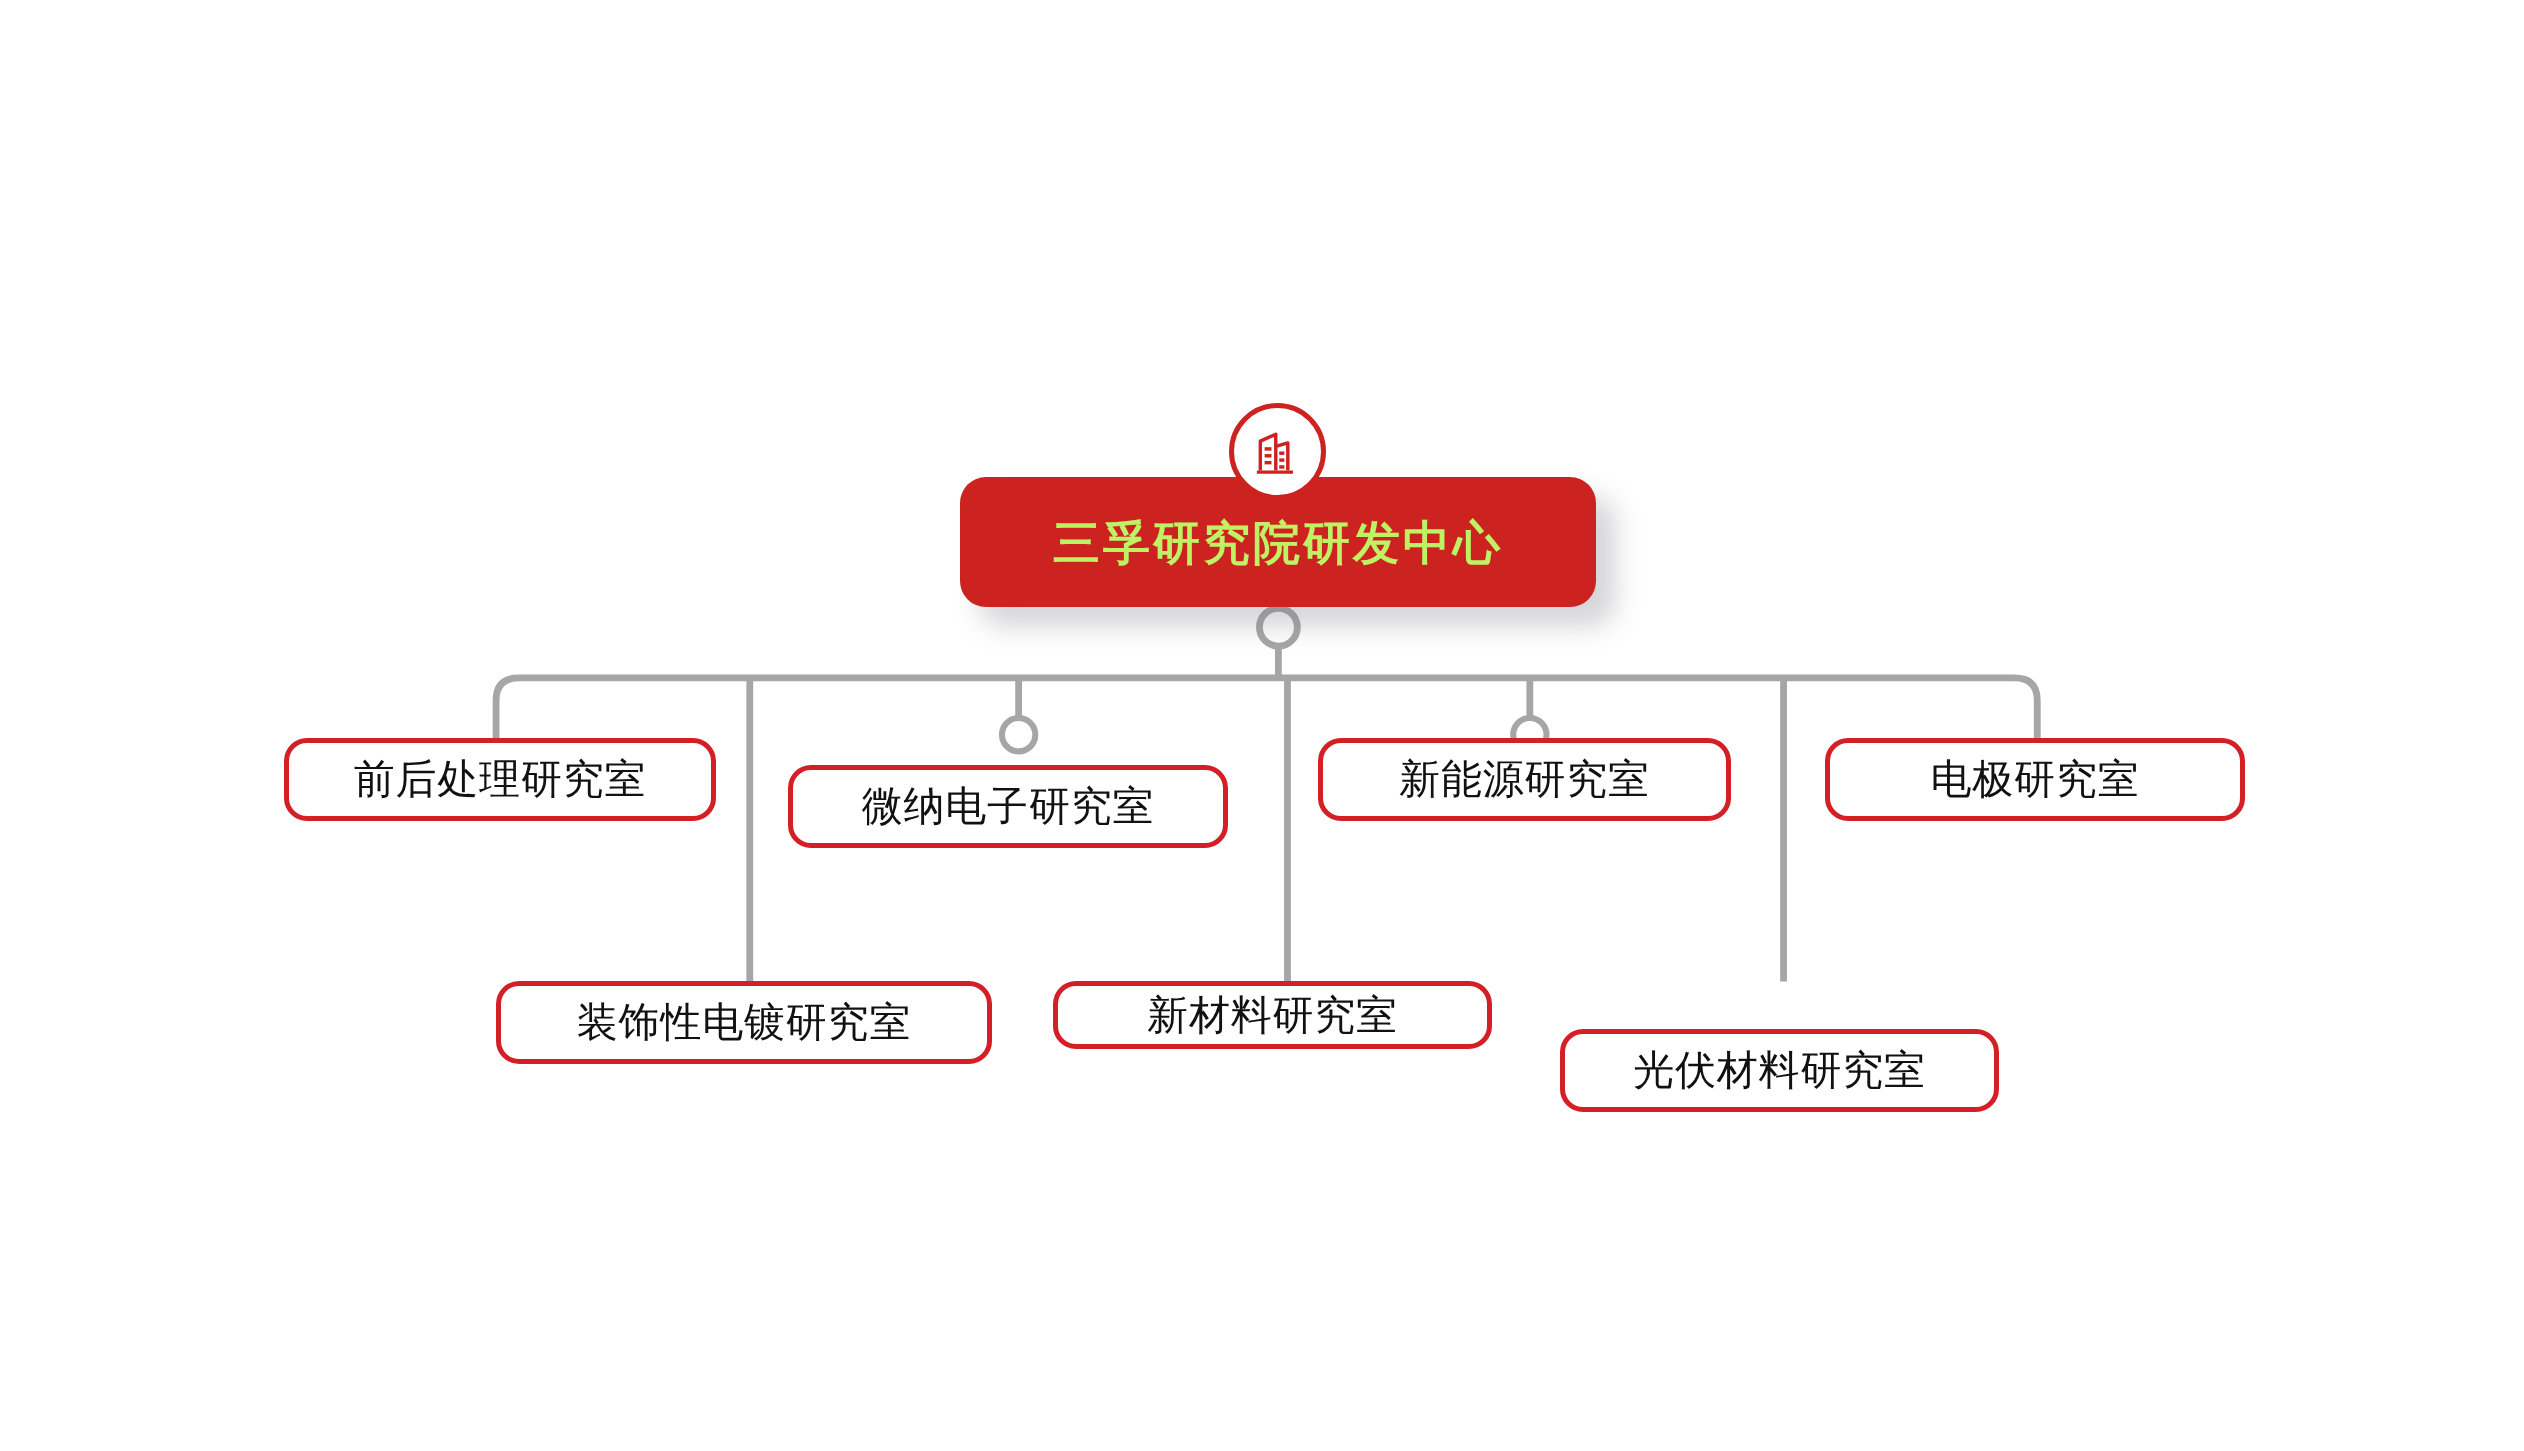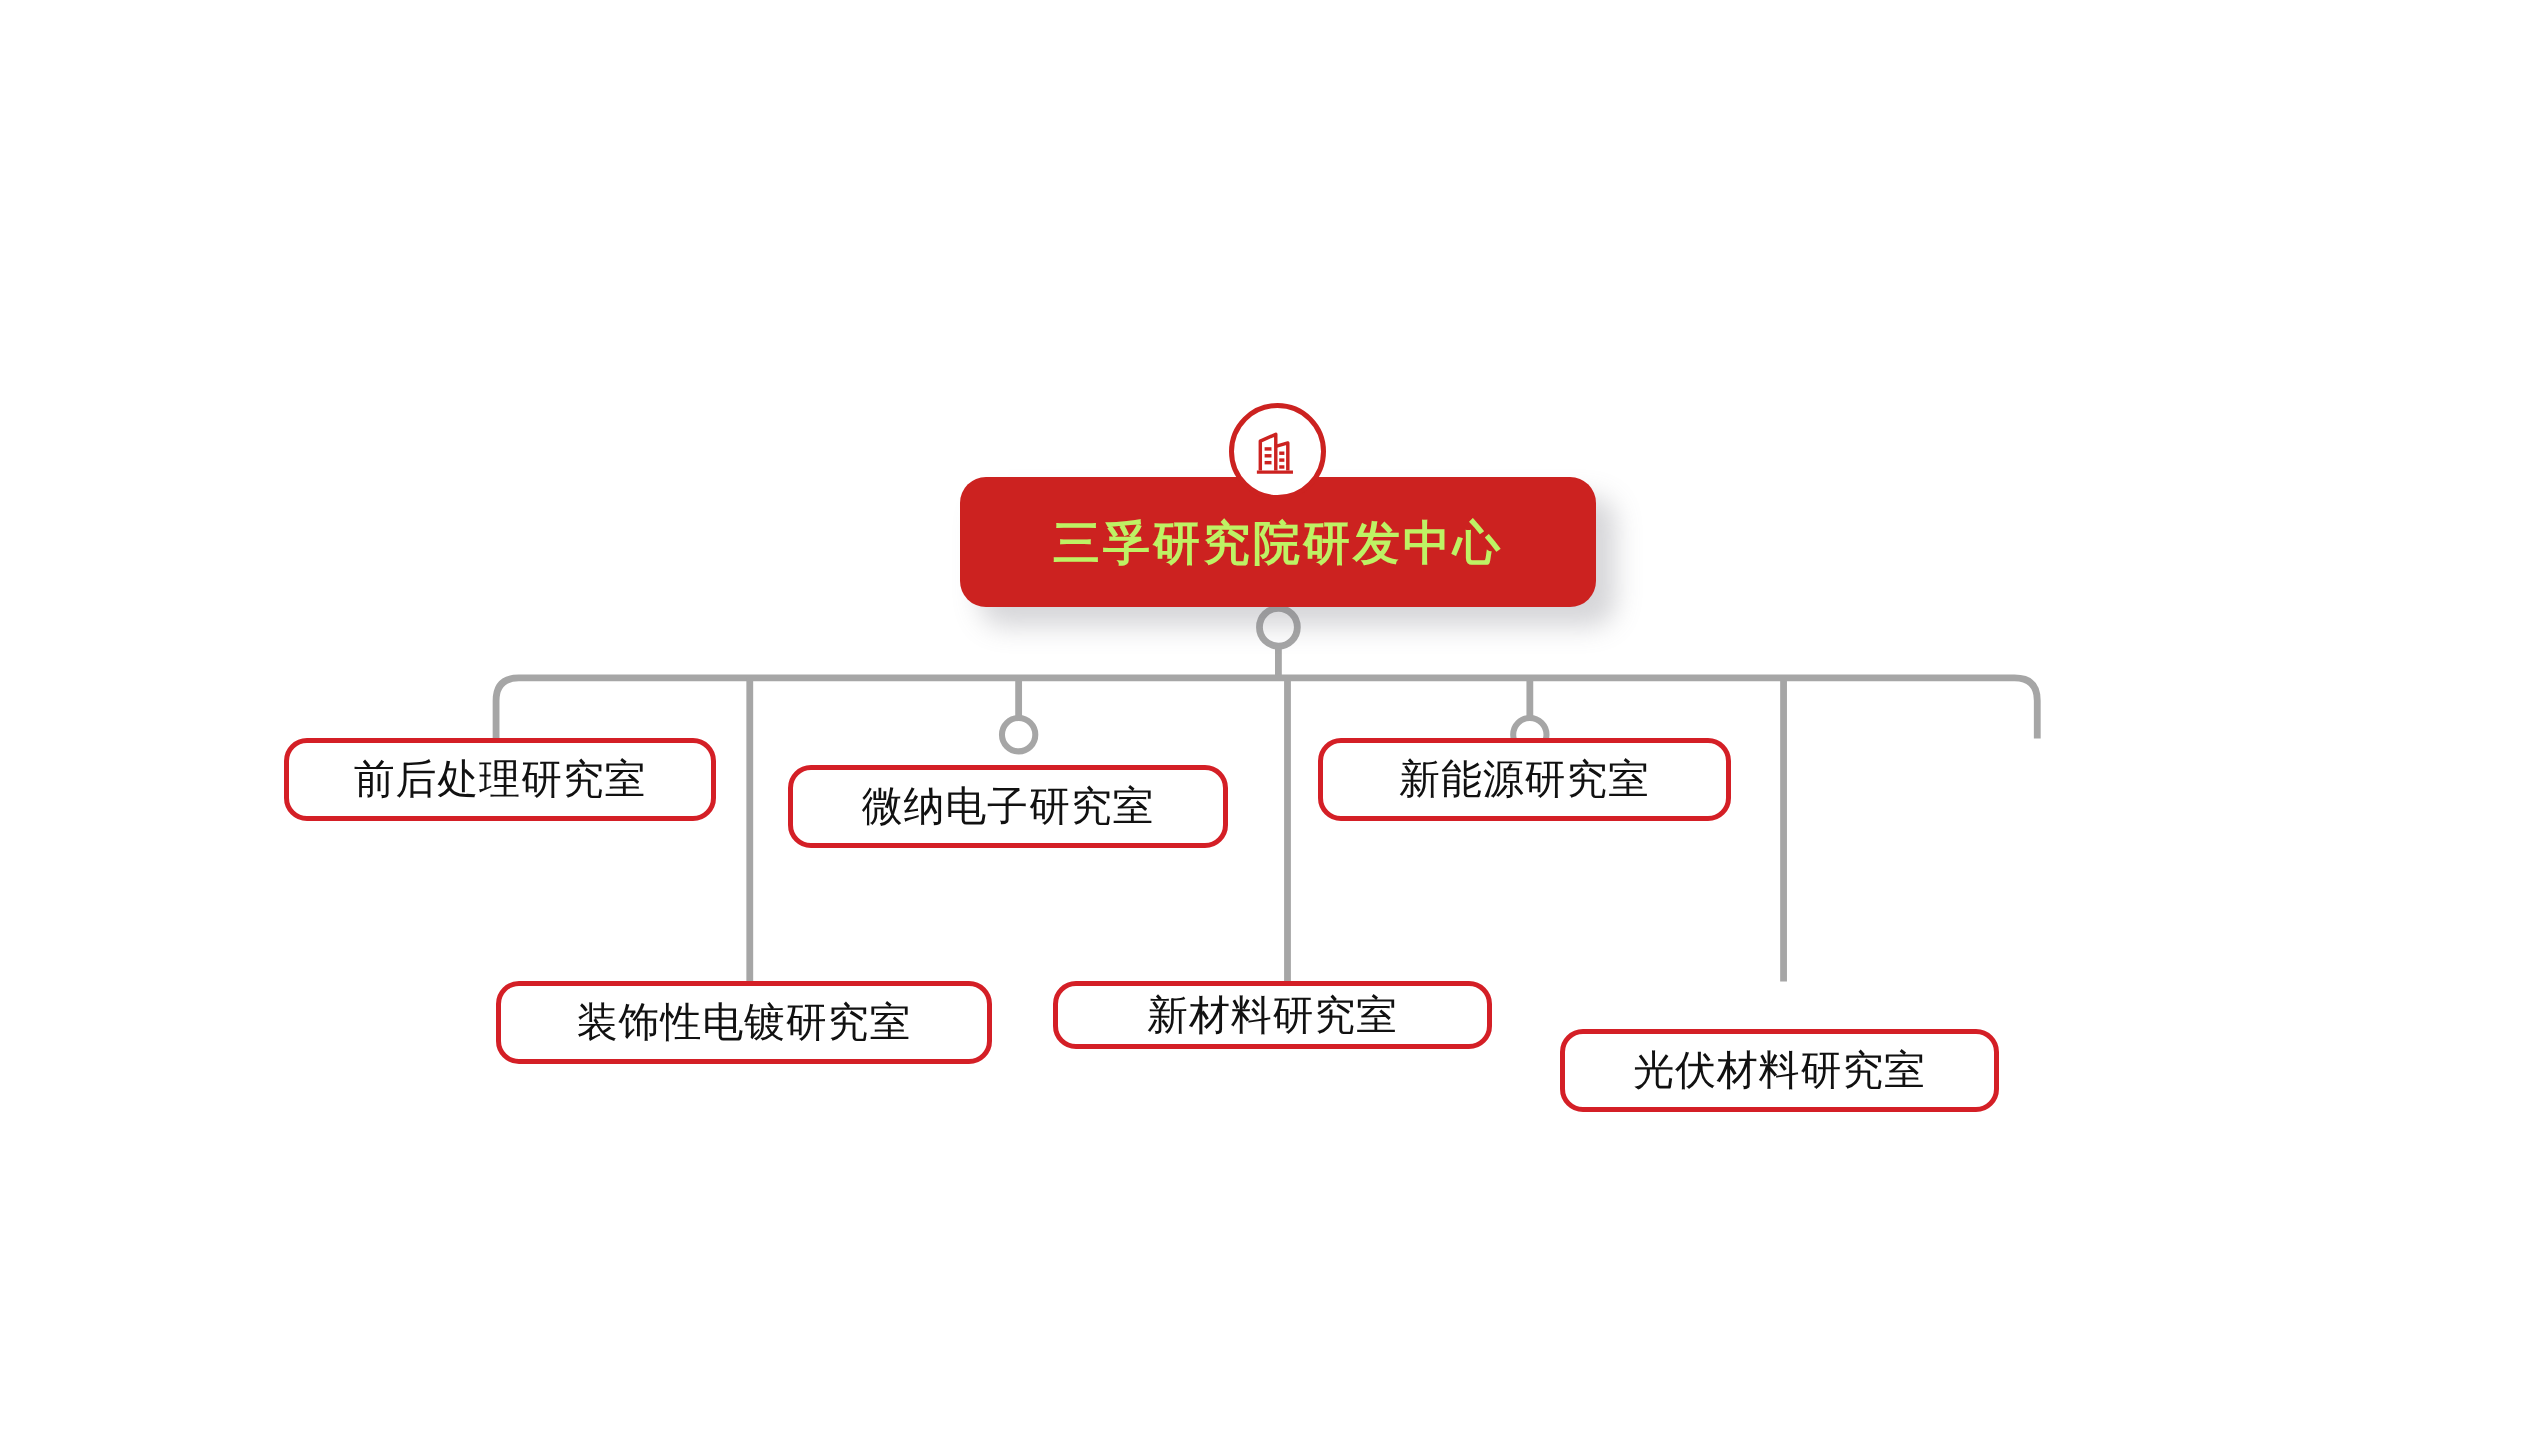--- a/index.html
+++ b/index.html
@@ -154,20 +154,23 @@
   </div>
 
   <div class="node" style="left:788px; top:738px; width:440px; height:83px;margin-top:27px;">
     <span class="node-label">微纳电子研究室</span>
   </div>
 
   <div class="node" style="left:1318px; top:738px; width:413px; height:83px;">
     <span class="node-label">新能源研究室</span>
   </div>
 
+  <div class="node" style="left:1825px; top:738px; width:420px; height:83px;">
+    <span class="node-label">电极研究室</span>
+  </div>
 
   <div class="node" style="left:496px; top:981px; width:496px; height:83px;">
     <span class="node-label">装饰性电镀研究室</span>
   </div>
 
   <div class="node" style="left:1053px; top:981px; width:439px; height:68px;">
     <span class="node-label">新材料研究室</span>
   </div>
 
   <div class="node" style="left:1560px; top:981px; width:439px; height:83px;margin-top:48px;">

